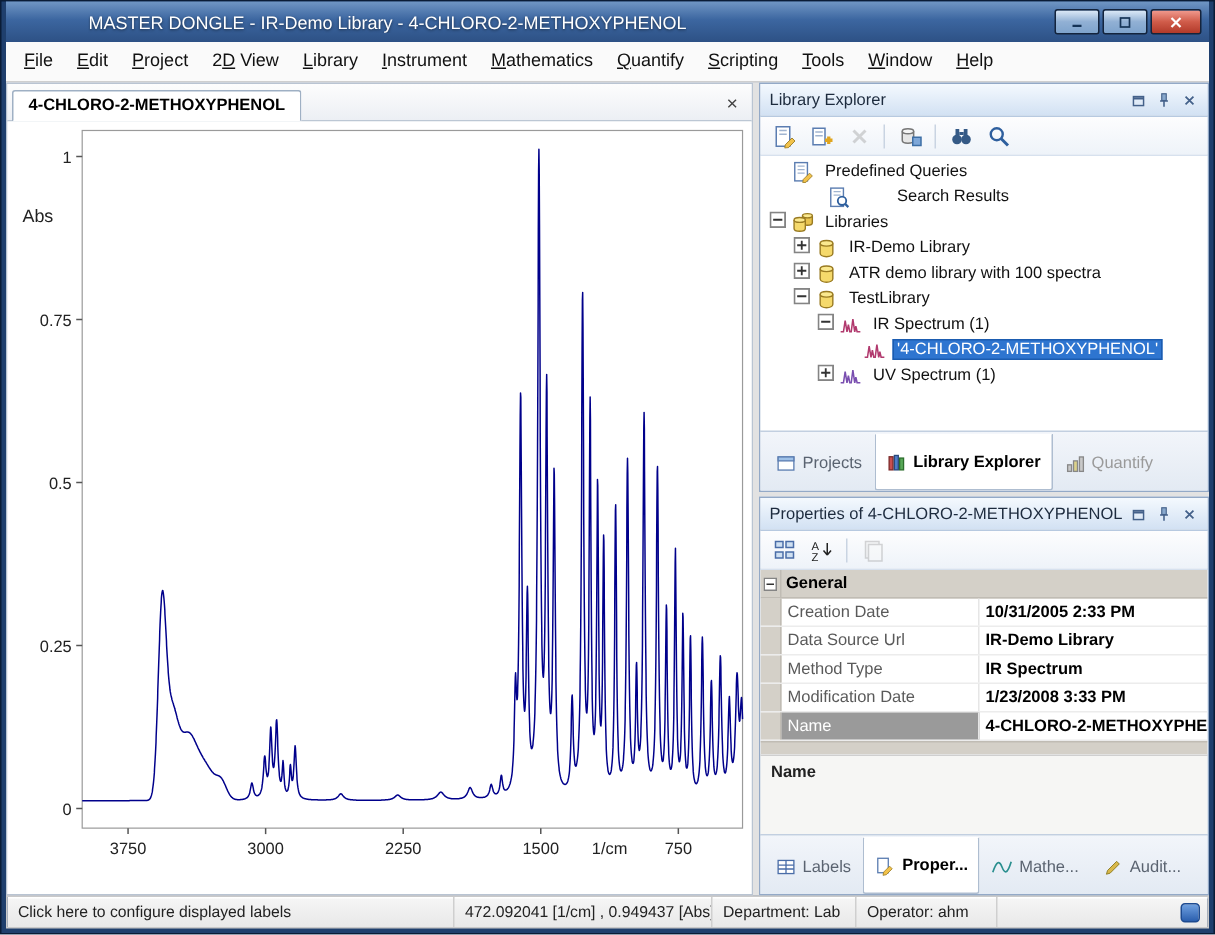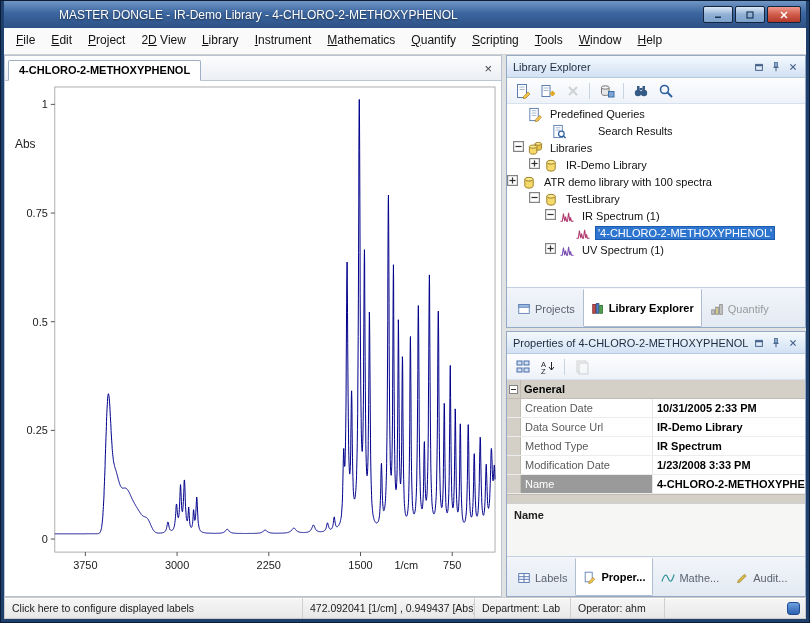--- a/index.html
+++ b/index.html
@@ -289,21 +289,21 @@
                 </svg>
               </span>
               <span class="tree-icon">
                 <svg viewBox="0 0 16 16">
                   <path d="M3.5 4.5 v7 c0 1.4 2 2.5 4.5 2.5 s4.5-1.1 4.5-2.5 v-7" fill="#f5d96b" stroke="#9a7b22"></path>
                   <ellipse cx="8" cy="4.5" rx="4.5" ry="2" fill="#fbe98f" stroke="#9a7b22"></ellipse>
                 </svg>
               </span>
               <span class="tree-label">IR-Demo Library</span>
             </div>
-            <div class="tree-row" style="">
+            <div class="tree-row" style="padding-left: 22px;">
               <span class="expander">
                 <svg viewBox="0 0 9 9">
                   <rect x="0.5" y="0.5" width="8" height="8" fill="#fff" stroke="#848484"></rect>
                   <line x1="2" y1="4.5" x2="7" y2="4.5" stroke="#333"></line>
                   <line x1="4.5" y1="2" x2="4.5" y2="7" stroke="#333"></line>
                 </svg>
               </span>
               <span class="tree-icon">
                 <svg viewBox="0 0 16 16">
                   <path d="M3.5 4.5 v7 c0 1.4 2 2.5 4.5 2.5 s4.5-1.1 4.5-2.5 v-7" fill="#f5d96b" stroke="#9a7b22"></path>

